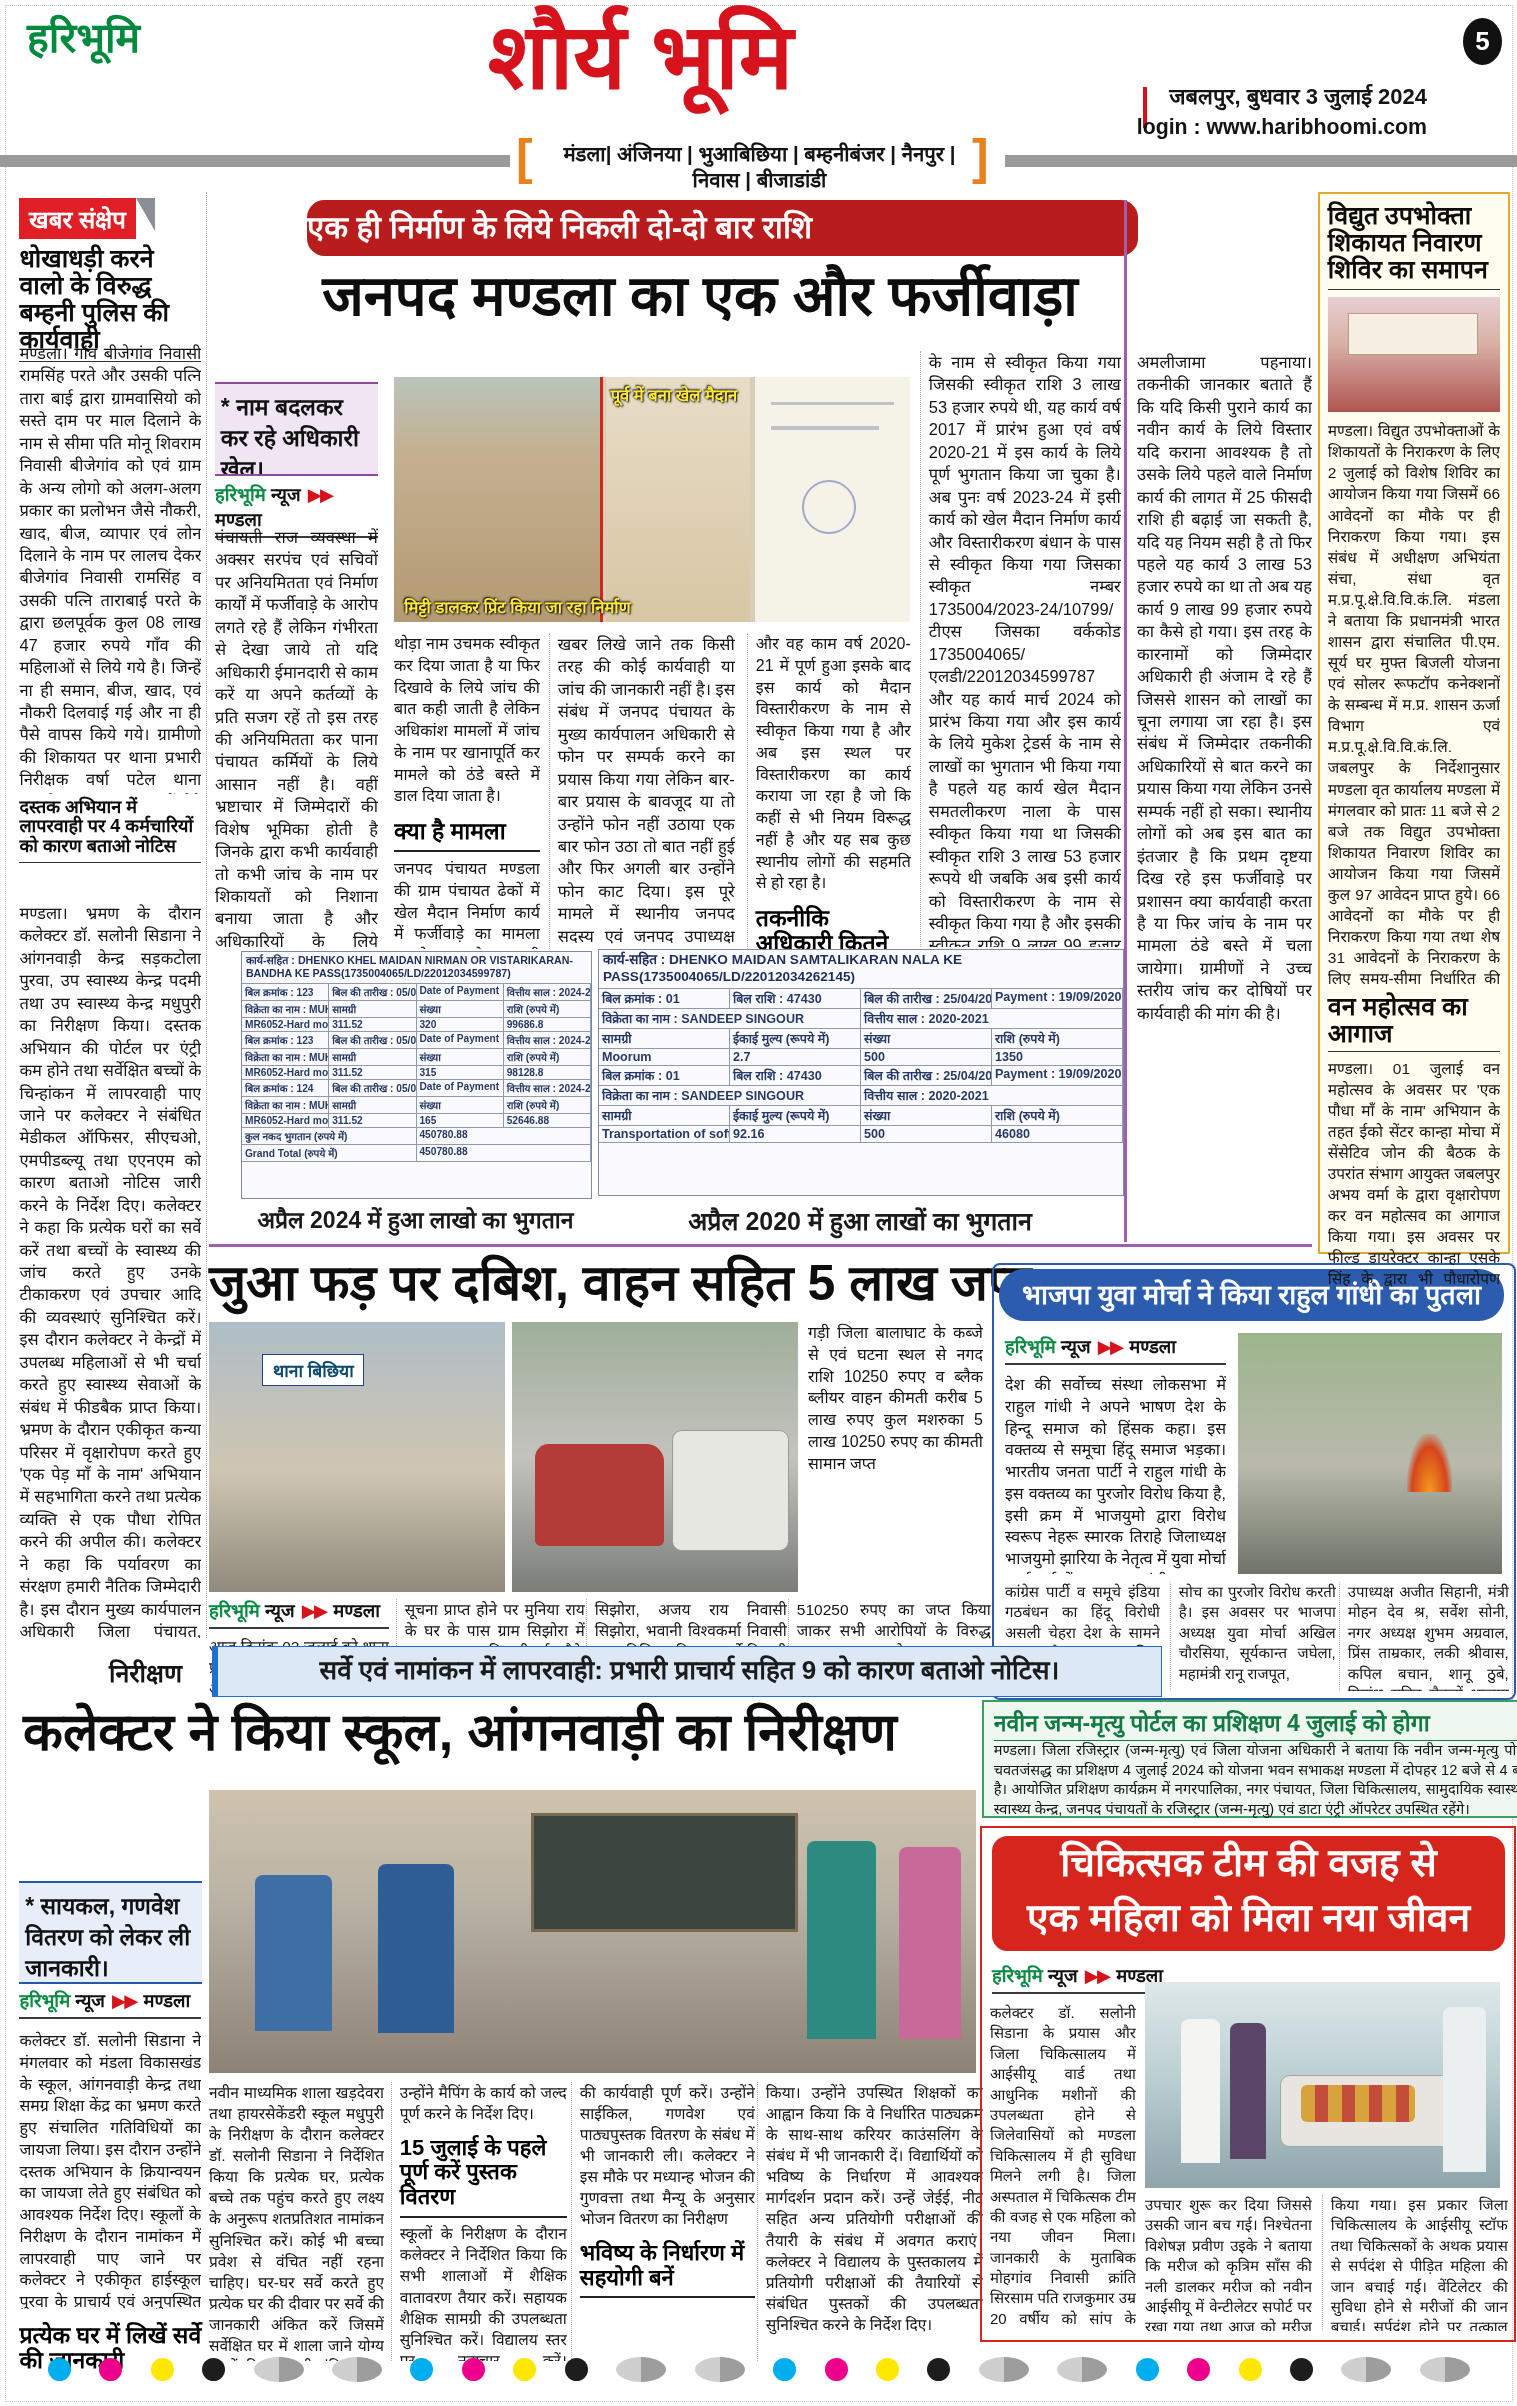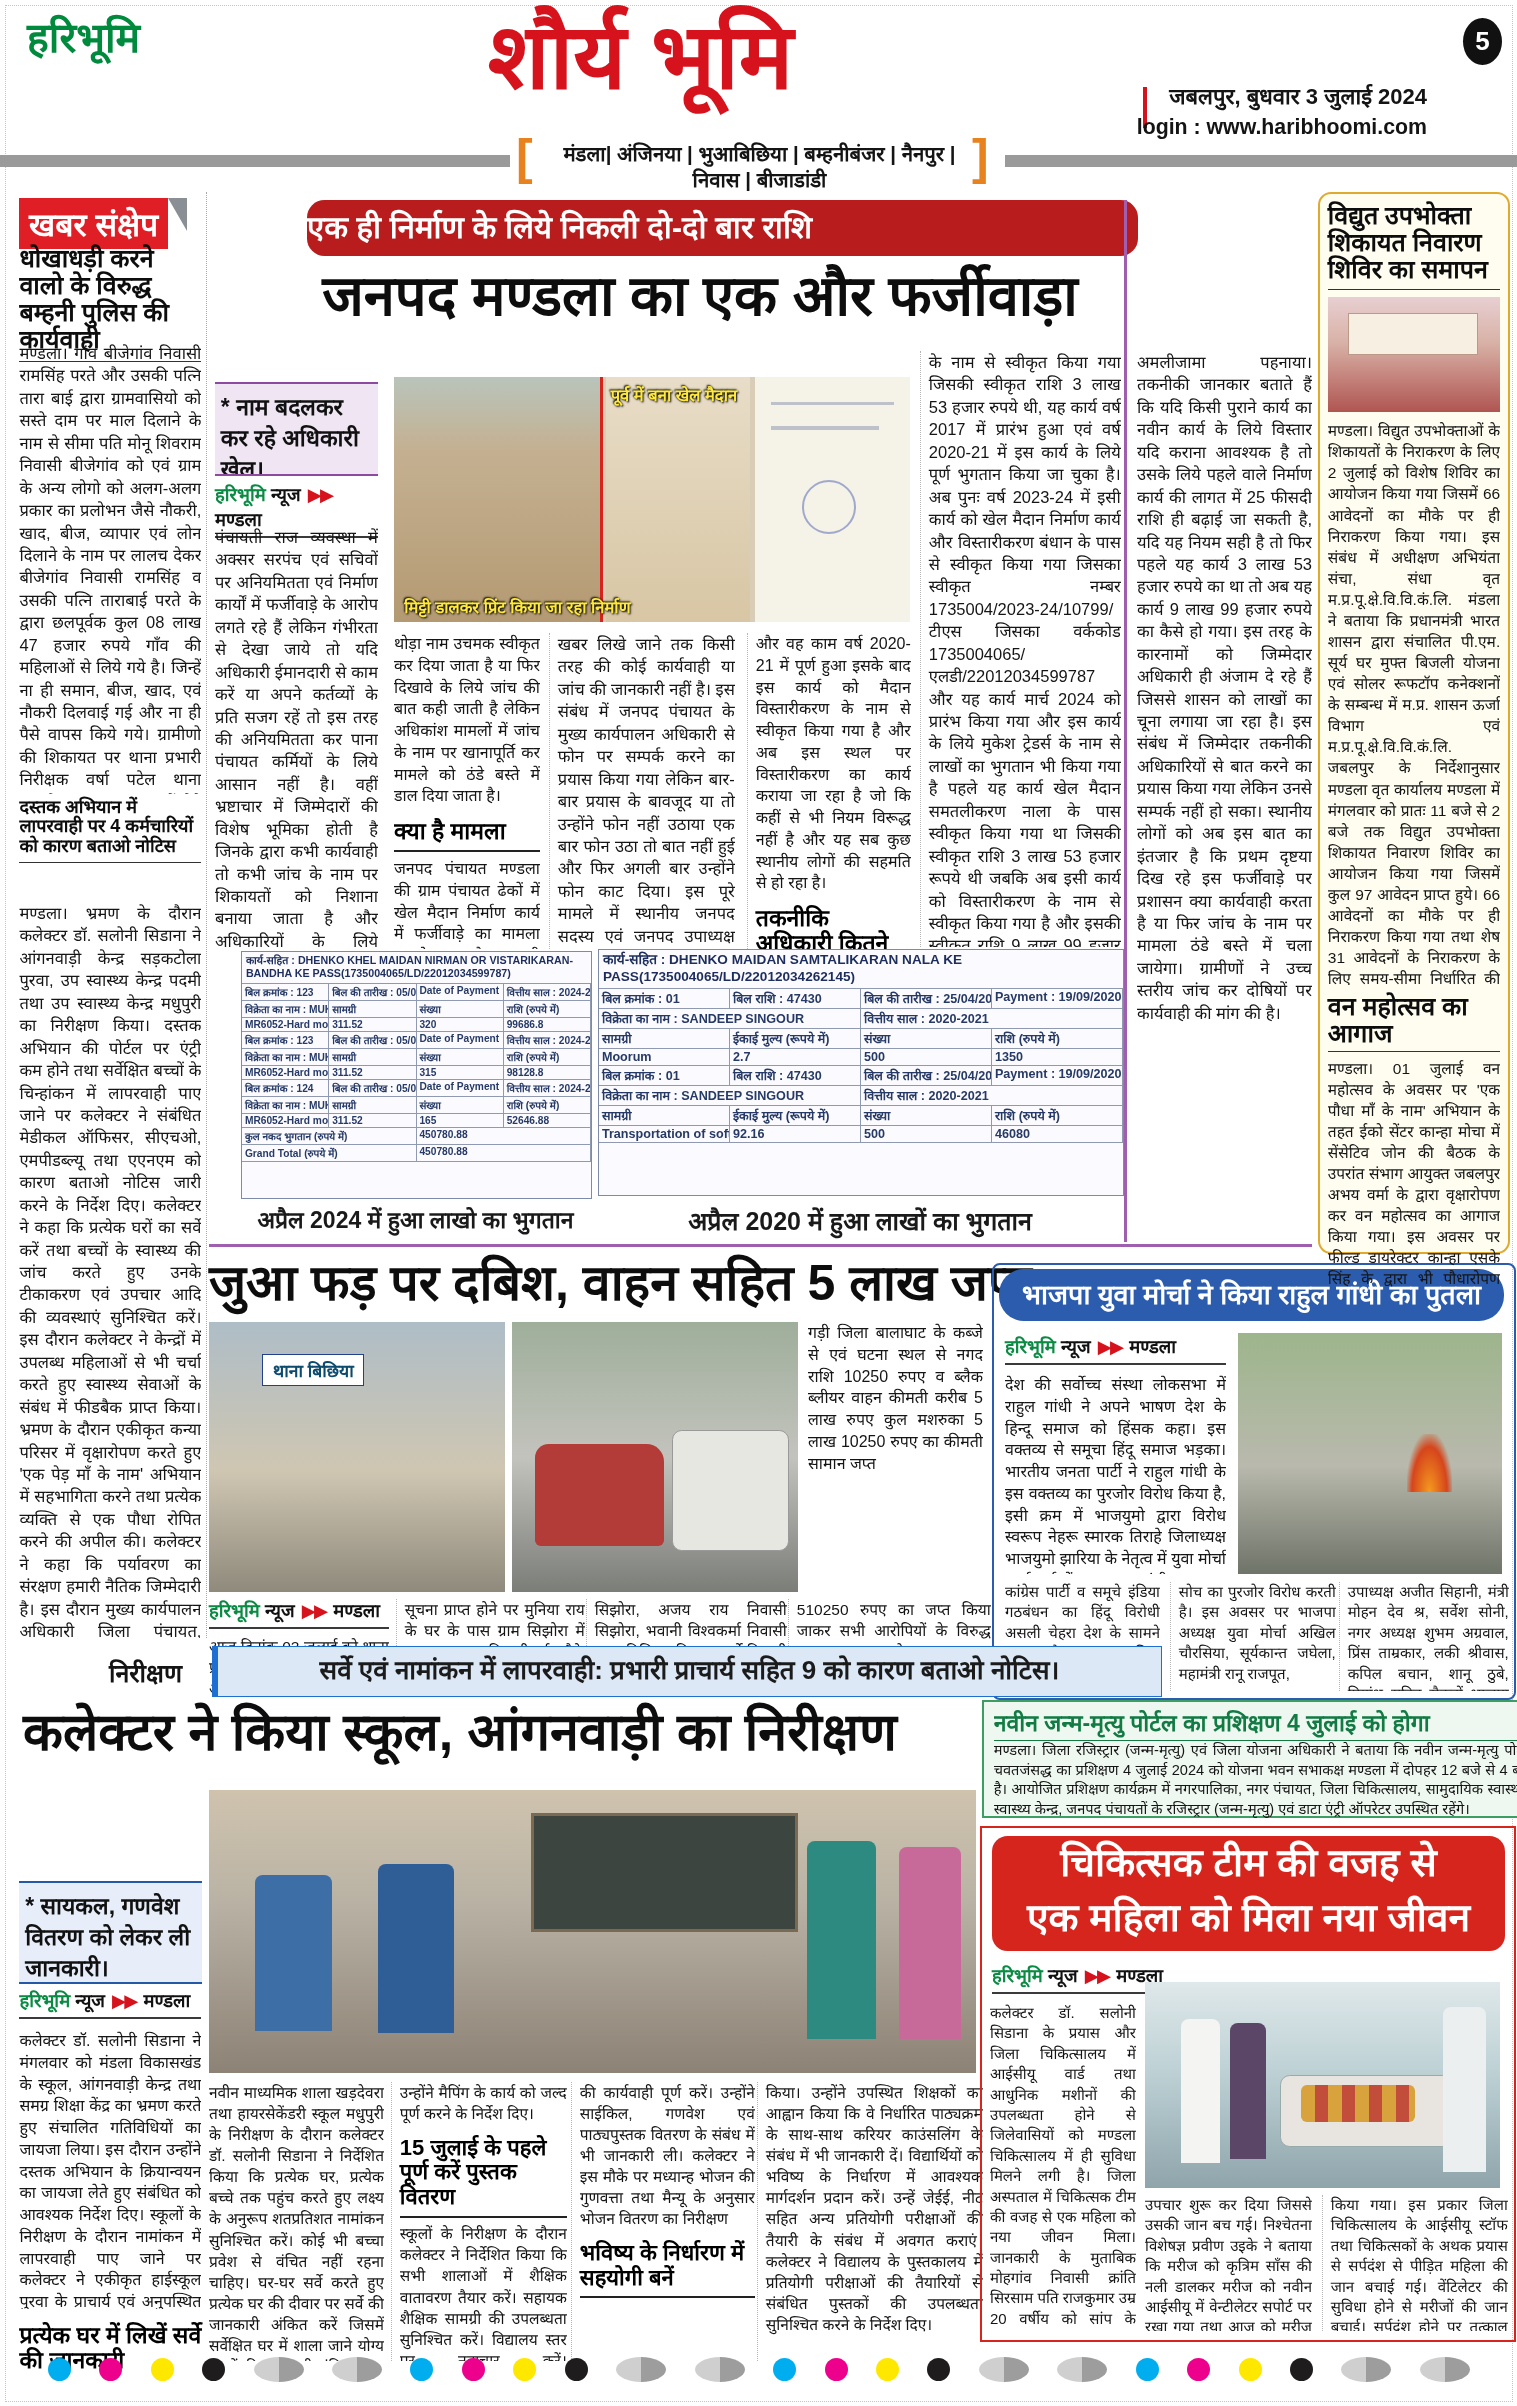--- a/index.html
+++ b/index.html
@@ -20,23 +20,23 @@
   .kicker{background:#b91c1c;color:#fff;font-weight:800;border-radius:17.5px;margin-left:20px;}
   .bluebanner{background:#2b5cad;color:#fff;font-weight:800;text-align:center;border-radius:25px;}
   .redbox{background:#d6251d;color:#fff;font-weight:800;text-align:center;border-radius:15.5px;}
   .photo{overflow:hidden;}
   .cap-y{color:#ffe93c;font-weight:800;text-shadow:1px 1px 1.9px #000,-1px -1px 1.9px #000;}
   .trow{display:flex;border-bottom:1px solid #8f9ab0;}
   .tcell{flex:1;border-right:1px solid #8f9ab0;padding:1px 2.9px;color:#273a66;white-space:nowrap;overflow:hidden;}
   .table{border:1.9px solid #7d8aa8;background:#fbfbff;font-weight:700;}
   .table .thead{color:#1d2d5c;font-weight:800;border-bottom:1px solid #8f9ab0;padding:1.9px 3.9px;line-height:1.25;}
   .tcaption{font-weight:800;font-size:23px;text-align:center;color:#1a1a1a;}
-  .railbox{border:2.9px solid #e0aa2e;background:#fffdf0;border-radius:13px;}
+  .railbox{border:2.9px solid #e0aa2e;background:#fffdf0;border-radius:1px;}
   .greenbox{border:2.9px solid #3d9e63;background:#eef8f0;}
-  .flag{background:#e01e26;color:#fff;font-weight:800;font-size:32px;text-align:center;
+  .flag{background:#e01e26;color:#fff;font-weight:800;font-size:24px;text-align:center;
         padding:3.9px 9.7px;display:inline-block;}
   .tri{width:0;height:0;border-left:19.4px solid transparent;border-top:33px solid #8a8f96;display:inline-block;vertical-align:top;}
   .dot{display:inline-block;width:23px;height:23px;border-radius:50%;}
   .dot.cyan{background:#00aeef}.dot.magenta{background:#ec008c}.dot.yellow{background:#ffe800}
   .dot.black{background:#1f1c1d}
   .dot.gray{width:50px;height:25px;background:linear-gradient(90deg,#cfcfcf 50%,#9d9d9d 50%);}
   .dots{display:flex;align-items:center;justify-content:space-evenly;}
   .vline-dot{border-left:1.5px dotted #a8a8a8;}
   .col-div{border-left:1.5px dotted #b5b5b5;padding-left:7.8px;}
 </style>

